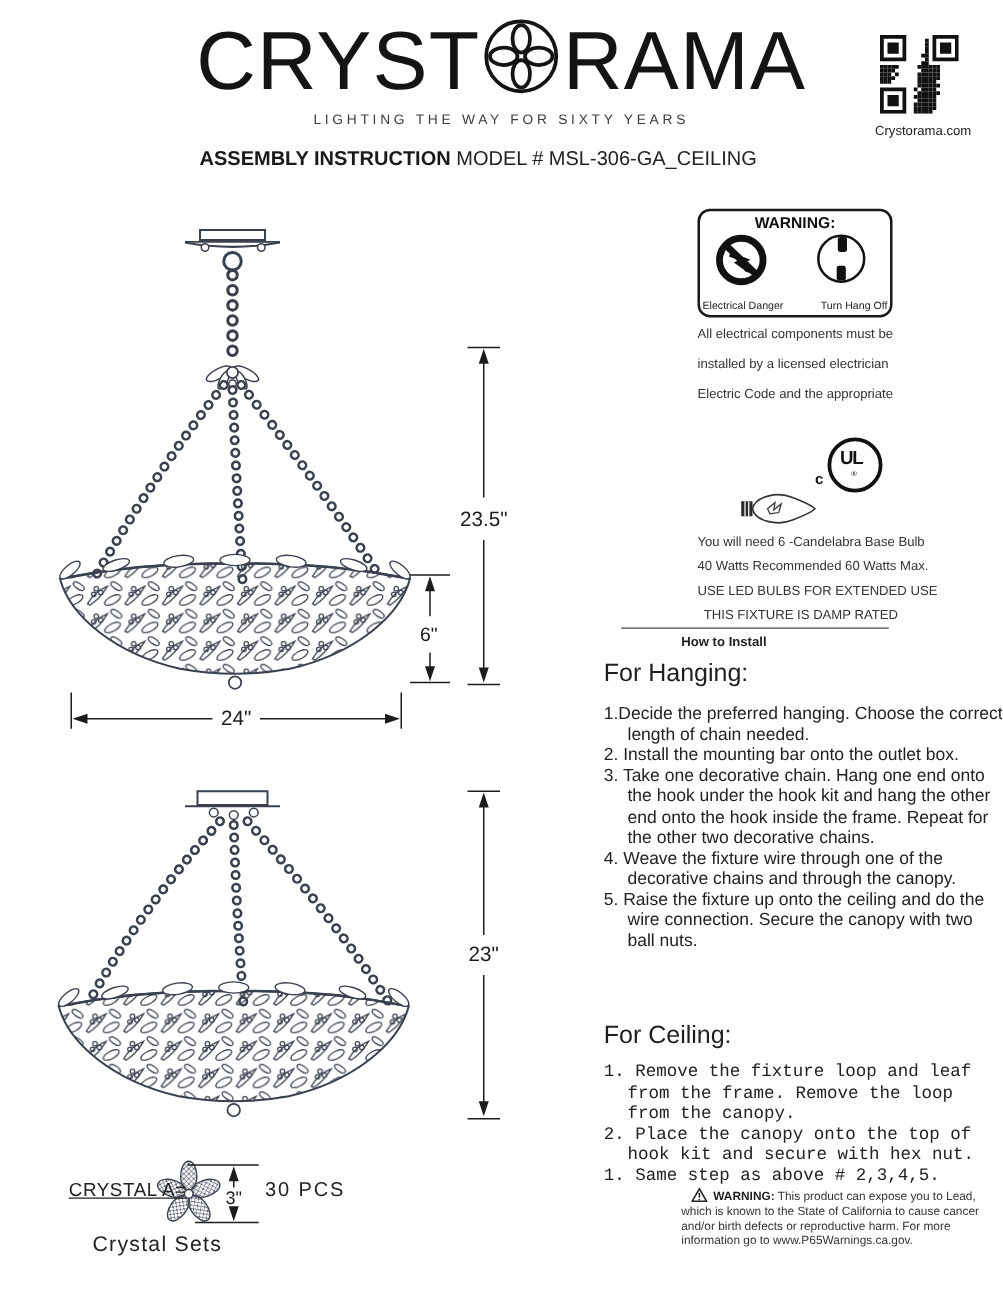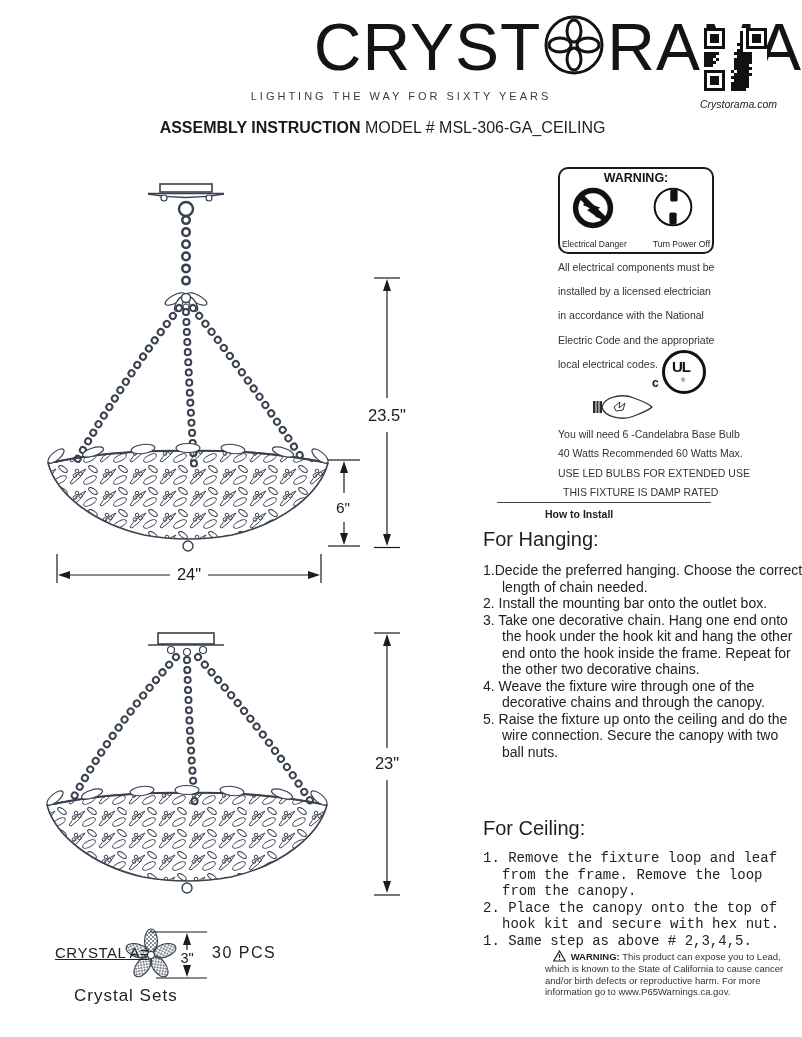--- a/index.html
+++ b/index.html
@@ -1,26 +1,26 @@
 <!DOCTYPE html>
 <html><head>
 <meta charset="utf-8">
 <style>
   html,body{margin:0;padding:0;background:#fff;}
   .page{position:relative;width:802px;height:1037px;background:#fff;overflow:hidden;
         font-family:"Liberation Sans",sans-serif;color:#262626;}
   .abs{position:absolute;}
 
   
-  .logo-row{left:0;top:14px;width:802px;display:flex;justify-content:flex-end;align-items:center;}
+  .logo-row{left:0;top:14px;width:802px;display:flex;justify-content:center;align-items:center;}
   .logo-word{font-size:66px;line-height:66px;color:#141414;letter-spacing:1px;font-weight:400;}
   .logo-o{margin:0 2px;}
   .tagline{left:0;top:90px;width:802px;text-align:center;font-size:11px;letter-spacing:3px;color:#3c3c3c;}
   .qr-wrap{left:700px;top:28px;width:70px;text-align:center;}
-  .qr-label{font-size:10.5px;color:#222;margin-top:3px;font-style:italic;}
+  .qr-label{font-size:10.5px;color:#222;margin-top:3px;}
 
   .title-row{left:0;top:119px;width:765px;text-align:center;font-size:16px;color:#222;}
   .title-row b{color:#1a1a1a;}
 
   
   .warnbox{left:558px;top:167px;width:152px;height:83px;border:2.5px solid #1a1a1a;border-radius:10px;background:#fff;}
   .warnbox-title{position:absolute;left:0;top:2px;width:100%;text-align:center;font-weight:bold;font-size:12.5px;color:#111;}
   .warn-ic-left{position:absolute;left:11px;top:17px;}
   .warn-ic-right{position:absolute;left:91px;top:16px;}
   .warn-lab-left{position:absolute;left:2px;bottom:3px;font-size:8.5px;white-space:nowrap;color:#222;}
@@ -382,29 +382,27 @@
       </svg>
     </span>
     <span class="warn-ic-right">
       <svg width="44" height="44" viewBox="0 0 48 48">
         <circle cx="24" cy="24" r="20" fill="#fff" stroke="#111" stroke-width="2.2"></circle>
         <rect x="21" y="5" width="8" height="13" rx="2" fill="#111"></rect>
         <rect x="20" y="30" width="8" height="13" rx="2" fill="#111"></rect>
       </svg>
     </span>
     <span class="warn-lab-left">Electrical Danger</span>
-    <span class="warn-lab-right">Turn Power Off</span>
+    <span class="warn-lab-right">Turn Hang Off</span>
   </div>
 
   <div class="abs elec-note">
     <div>All electrical components must be</div>
     <div>installed by a licensed electrician</div>
-    <div>in accordance with the National</div>
     <div>Electric Code and the appropriate</div>
-    <div>local electrical codes.</div>
   </div>
 
   <div class="abs ul-mark">
     <span class="ul-c">c</span>
     <div class="ul-circle">
       <span class="ul-u">UL</span>
       <span class="ul-reg">®</span>
     </div>
   </div>
 

